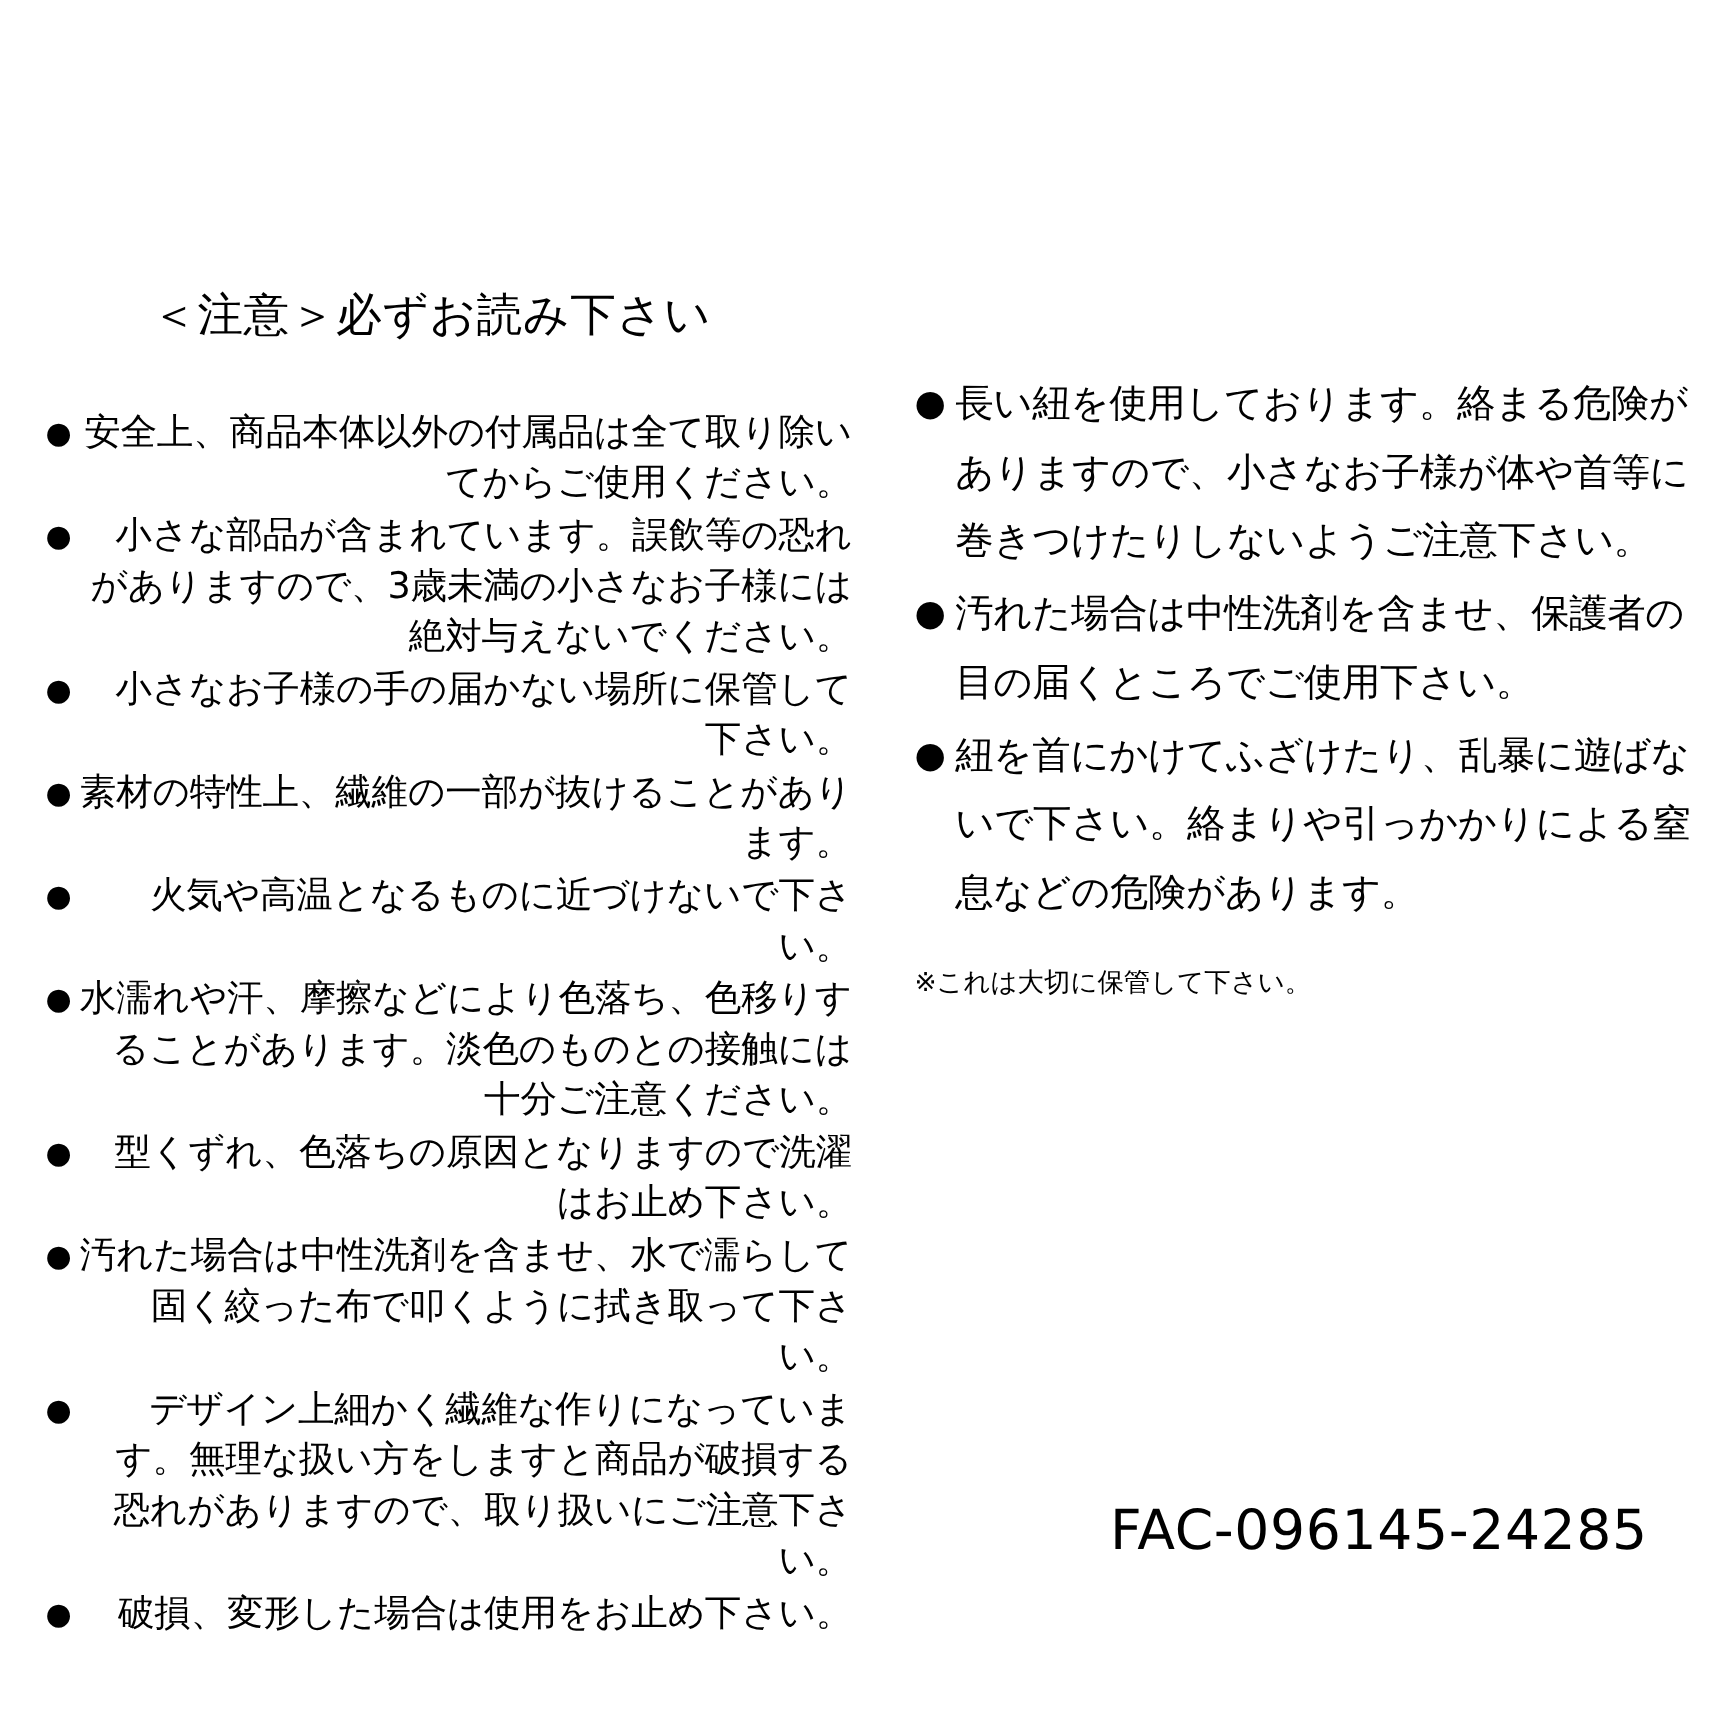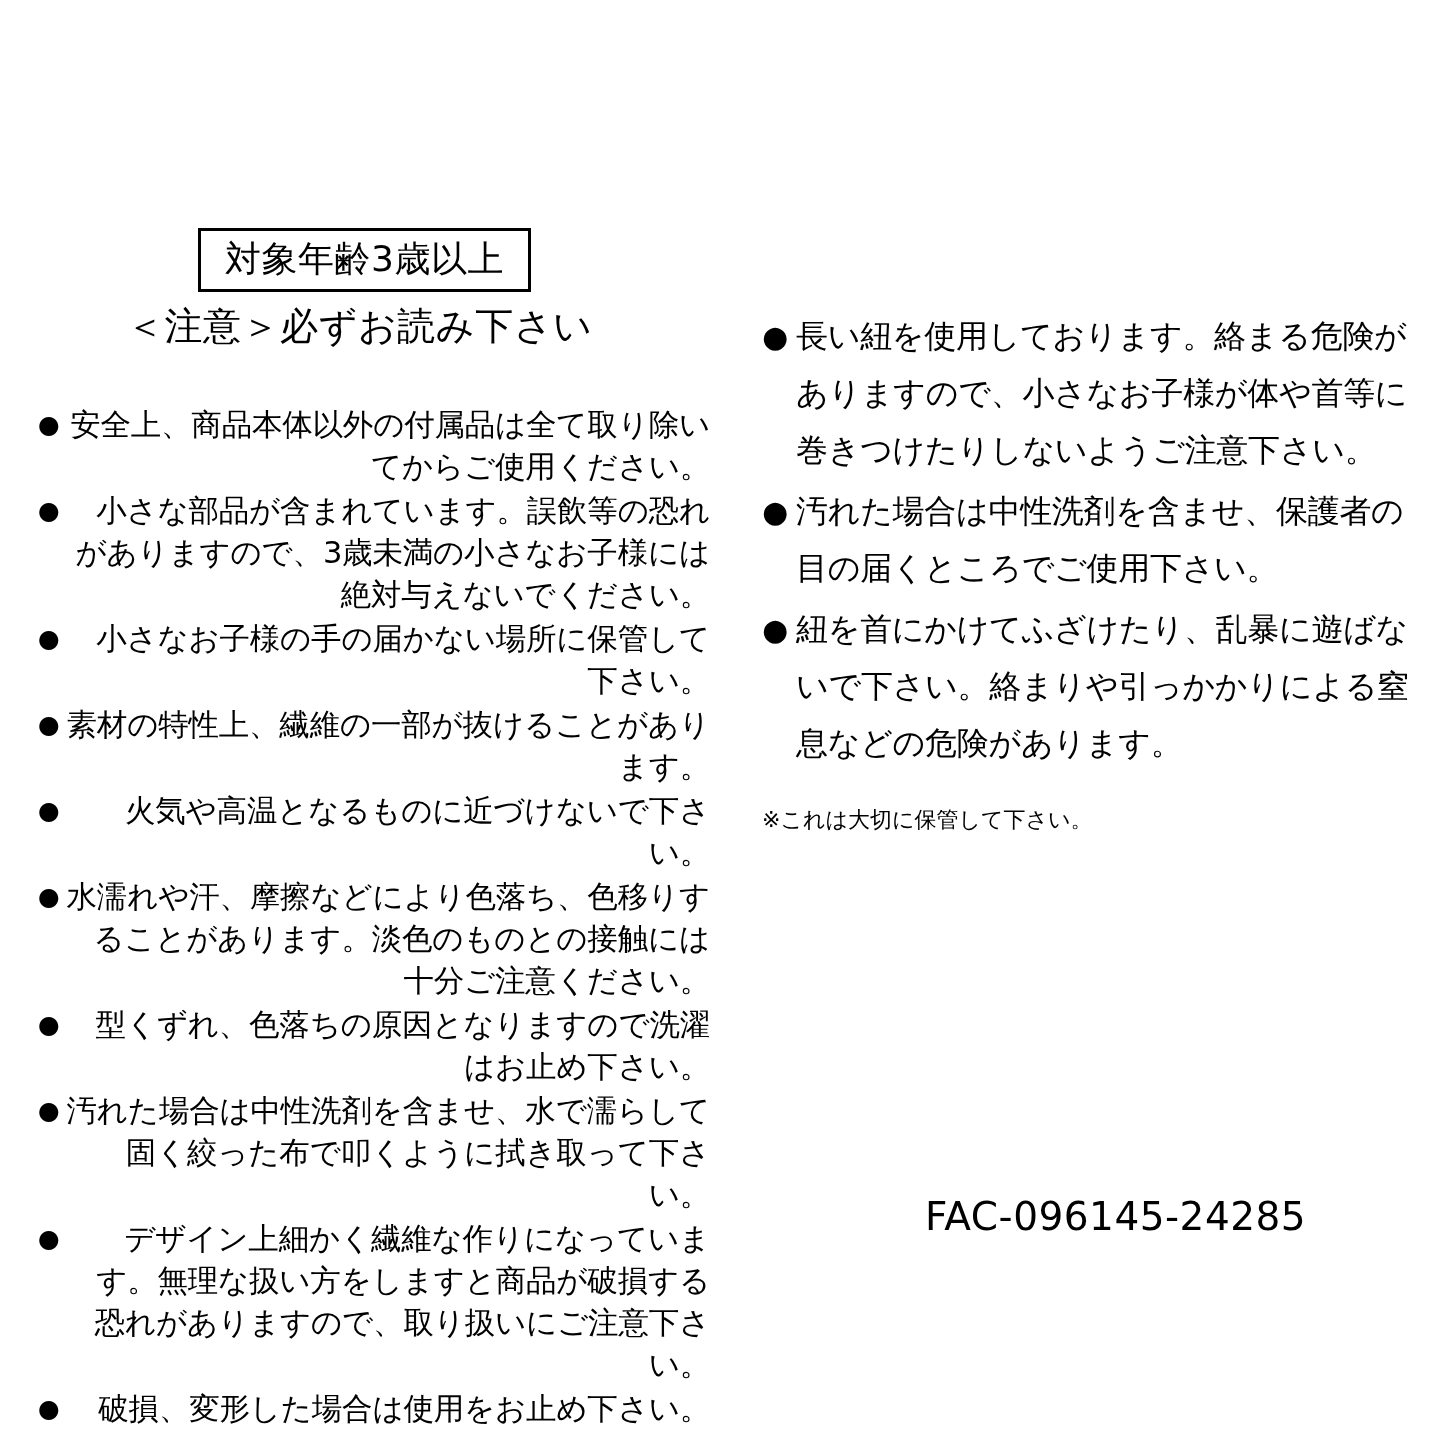--- a/index.html
+++ b/index.html
@@ -101,34 +101,33 @@
   }
   .keep-note {
     margin-top: 34px;
     font-size: 22px;
     line-height: 1.3;
     letter-spacing: 0px;
   }
   .fac-code {
     position: absolute;
     left: 925px;
-    top: 1194px;
-    font-size: 39px;
+    top: 1248px;
+    font-size: 46px;
     letter-spacing: 0.5px;
     white-space: nowrap;
   }
 </style>
 </head>
 <body>
 
 <div class="page">
 
   <div class="left-col">
 
-    <div class="age-box">対象年齢3歳以上</div>
 
     <div class="caution-head">＜注意＞必ずお読み下さい</div>
 
     <div class="left-list">
 
       <div class="l-item">
         <span class="l-bullet">●</span>
         <span class="l-text">安全上、商品本体以外の付属品は全て取り除いてからご使用ください。</span>
       </div>
 

